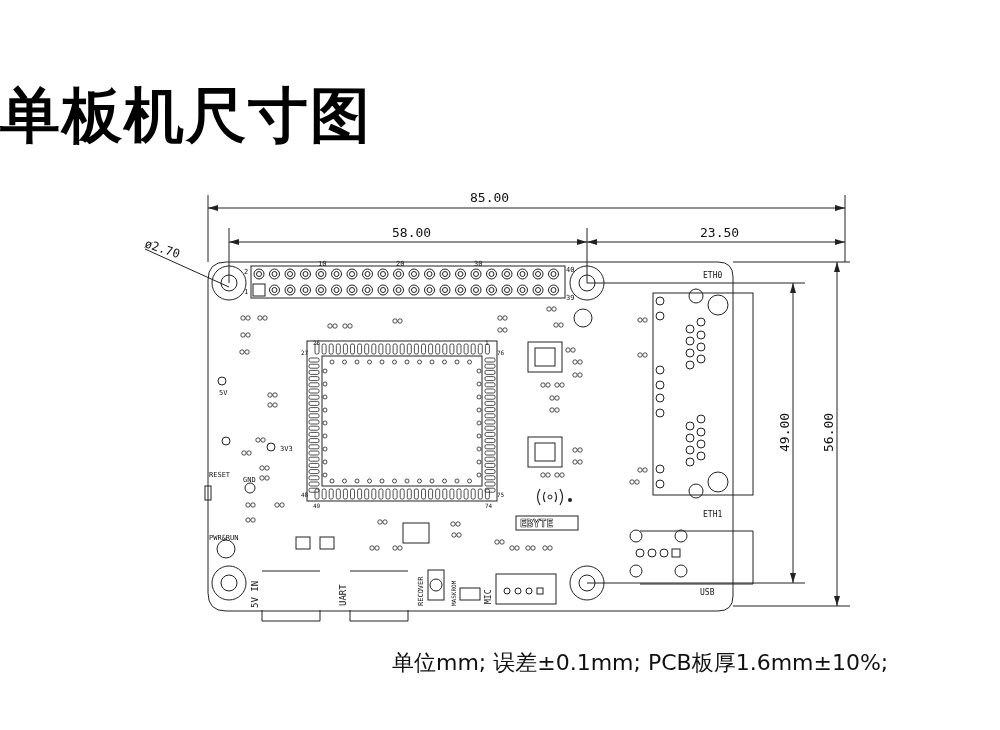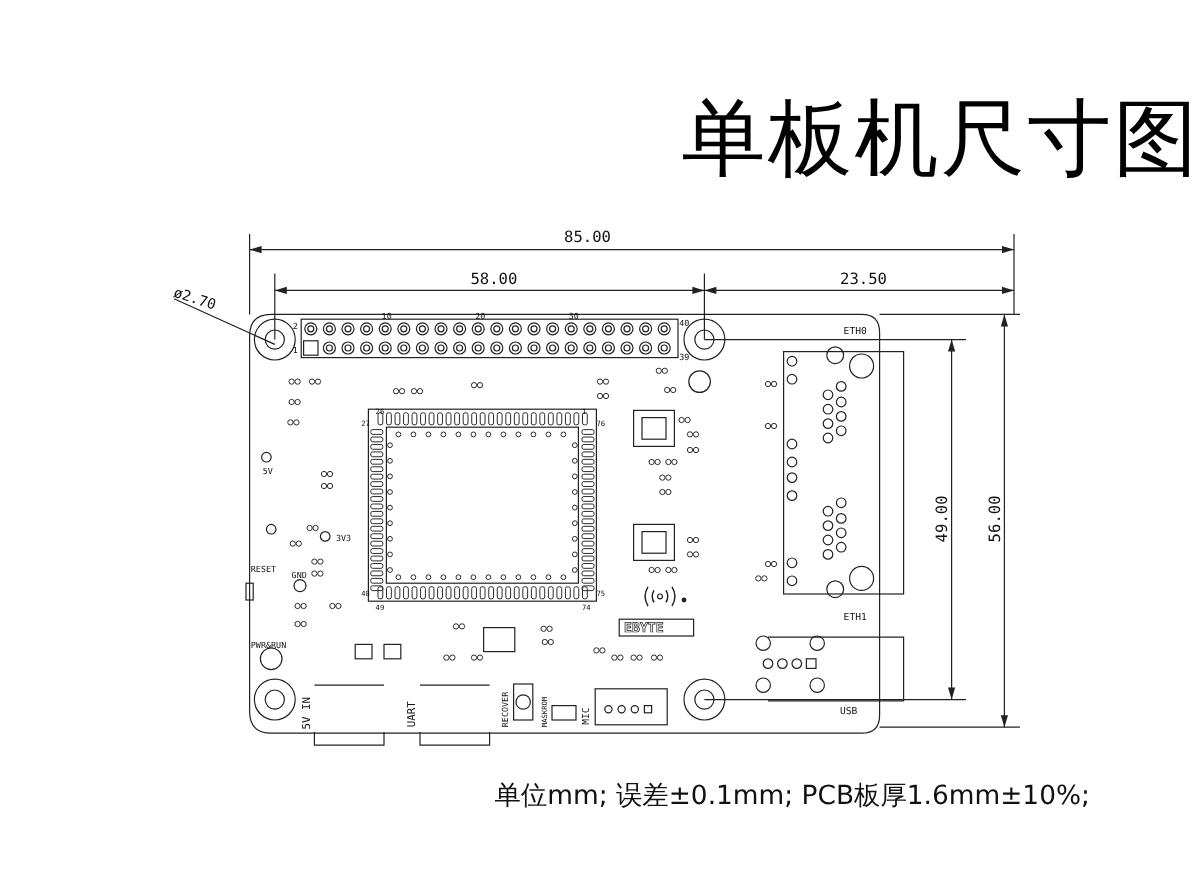--- a/index.html
+++ b/index.html
@@ -1,18 +1,18 @@
 <!DOCTYPE html>
 <html><head>
 <meta charset="utf-8">
 <style>
   html, body { margin:0; padding:0; background:#ffffff; }
   body { width:1000px; height:730px; position:relative; overflow:hidden; font-family:"DejaVu Sans", sans-serif; }
-  .title { position:absolute; left:0; width:1000px; top:70px; text-align:right; font-size:70px; font-weight:normal; color:#000; letter-spacing:2px; line-height:90px; }
-  .footnote { position:absolute; left:412px; top:648px; font-size:22px; color:#111; font-family:"DejaVu Sans", sans-serif; white-space:nowrap; }
+  .title { position:absolute; left:0; width:1000px; top:70px; text-align:left; font-size:60px; font-weight:bold; color:#000; letter-spacing:2px; line-height:90px; }
+  .footnote { position:absolute; left:392px; top:648px; font-size:22px; color:#111; font-family:"DejaVu Sans", sans-serif; white-space:nowrap; }
   svg.drawing { position:absolute; left:0; top:0; }
   svg text { font-family:"DejaVu Sans Mono", monospace; fill:#111; }
 </style>
 </head>
 <body>
 
 <div class="title">单板机尺寸图</div>
 
 <svg class="drawing" width="1000" height="730" viewBox="0 0 1000 730" xmlns="http://www.w3.org/2000/svg">
   <g stroke="#222" stroke-width="1" fill="none">

